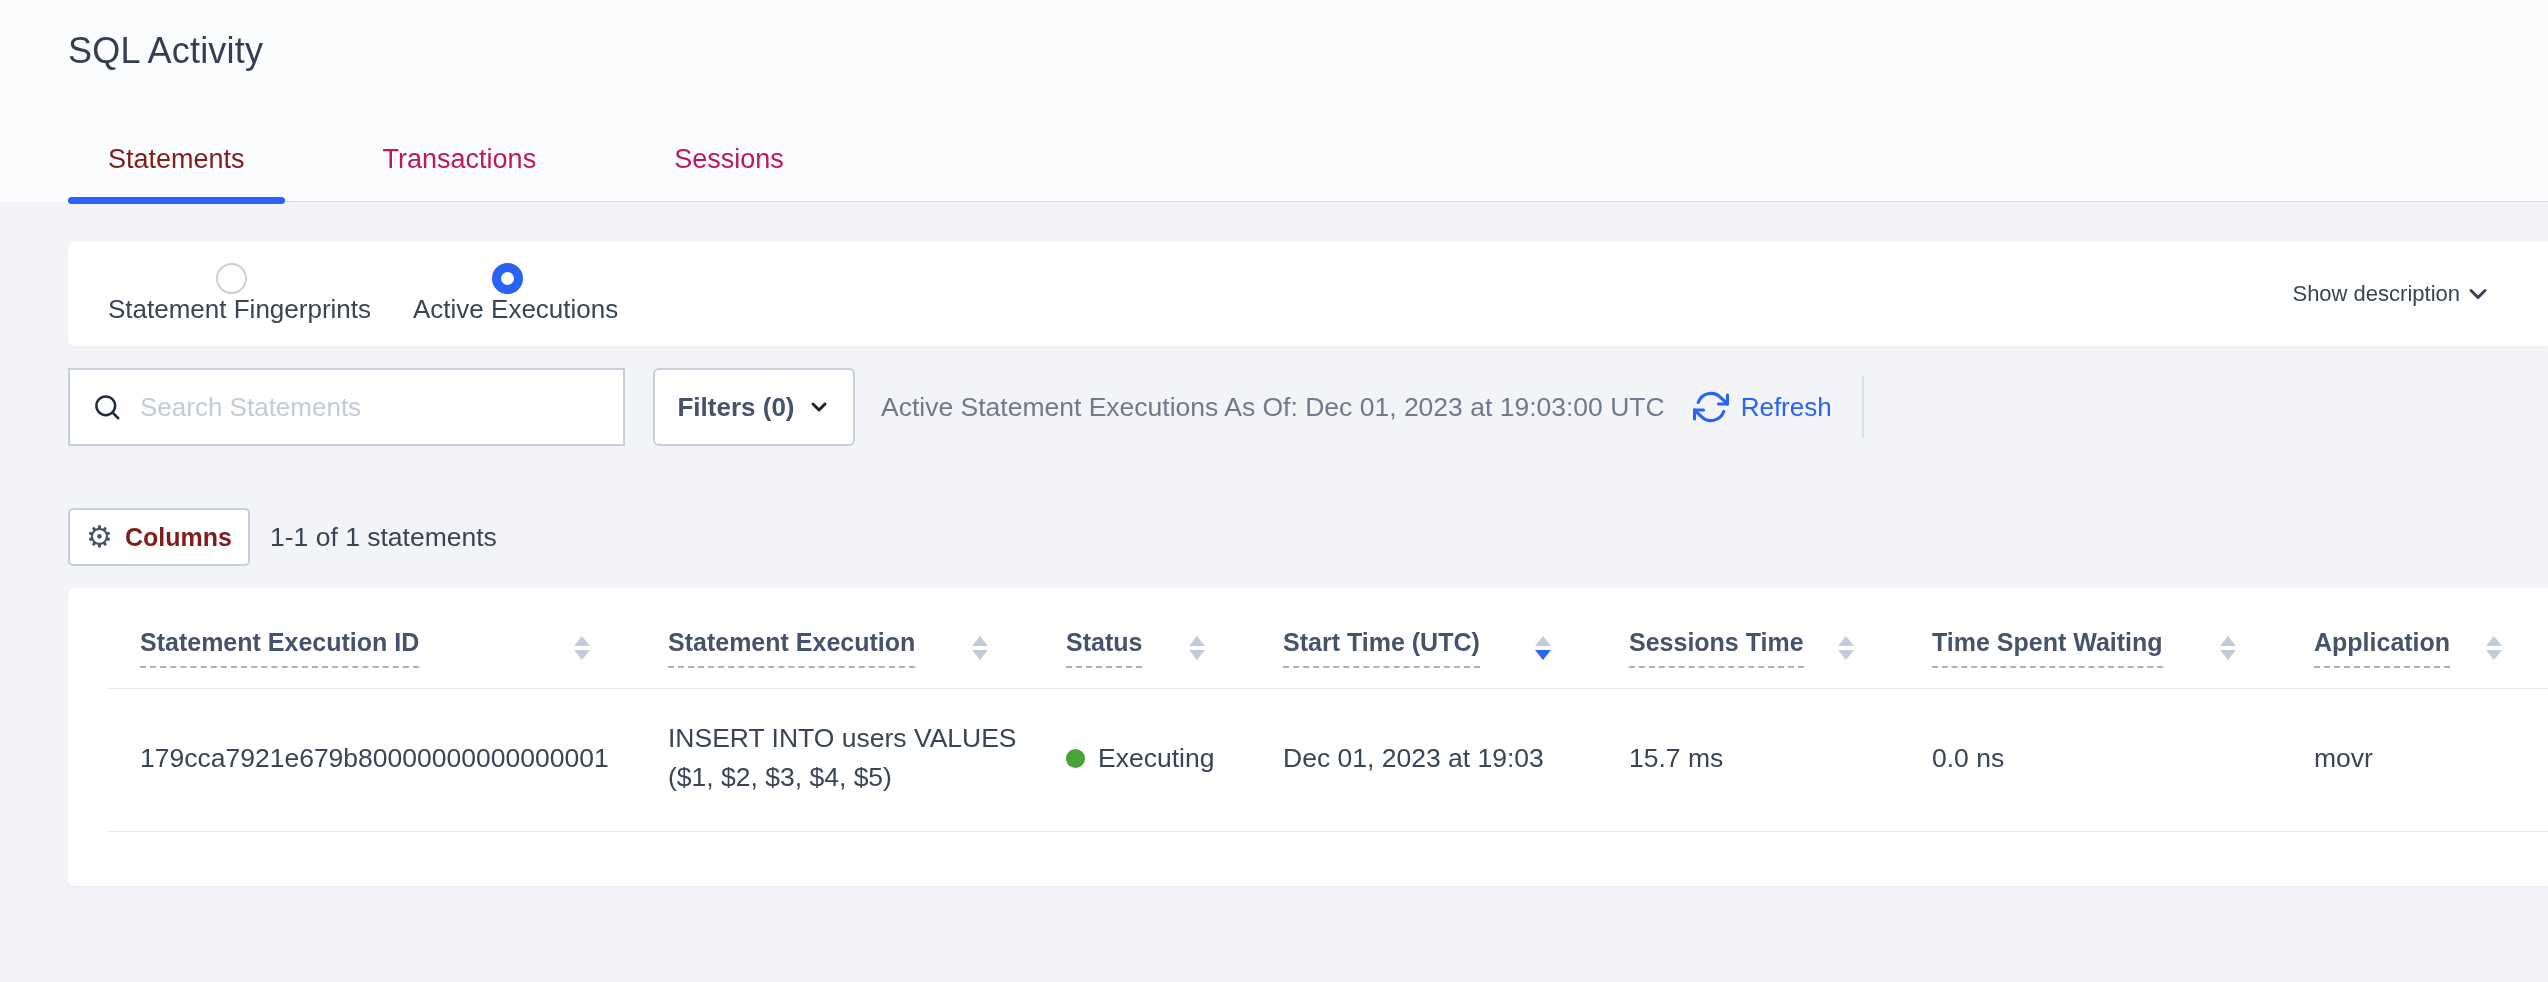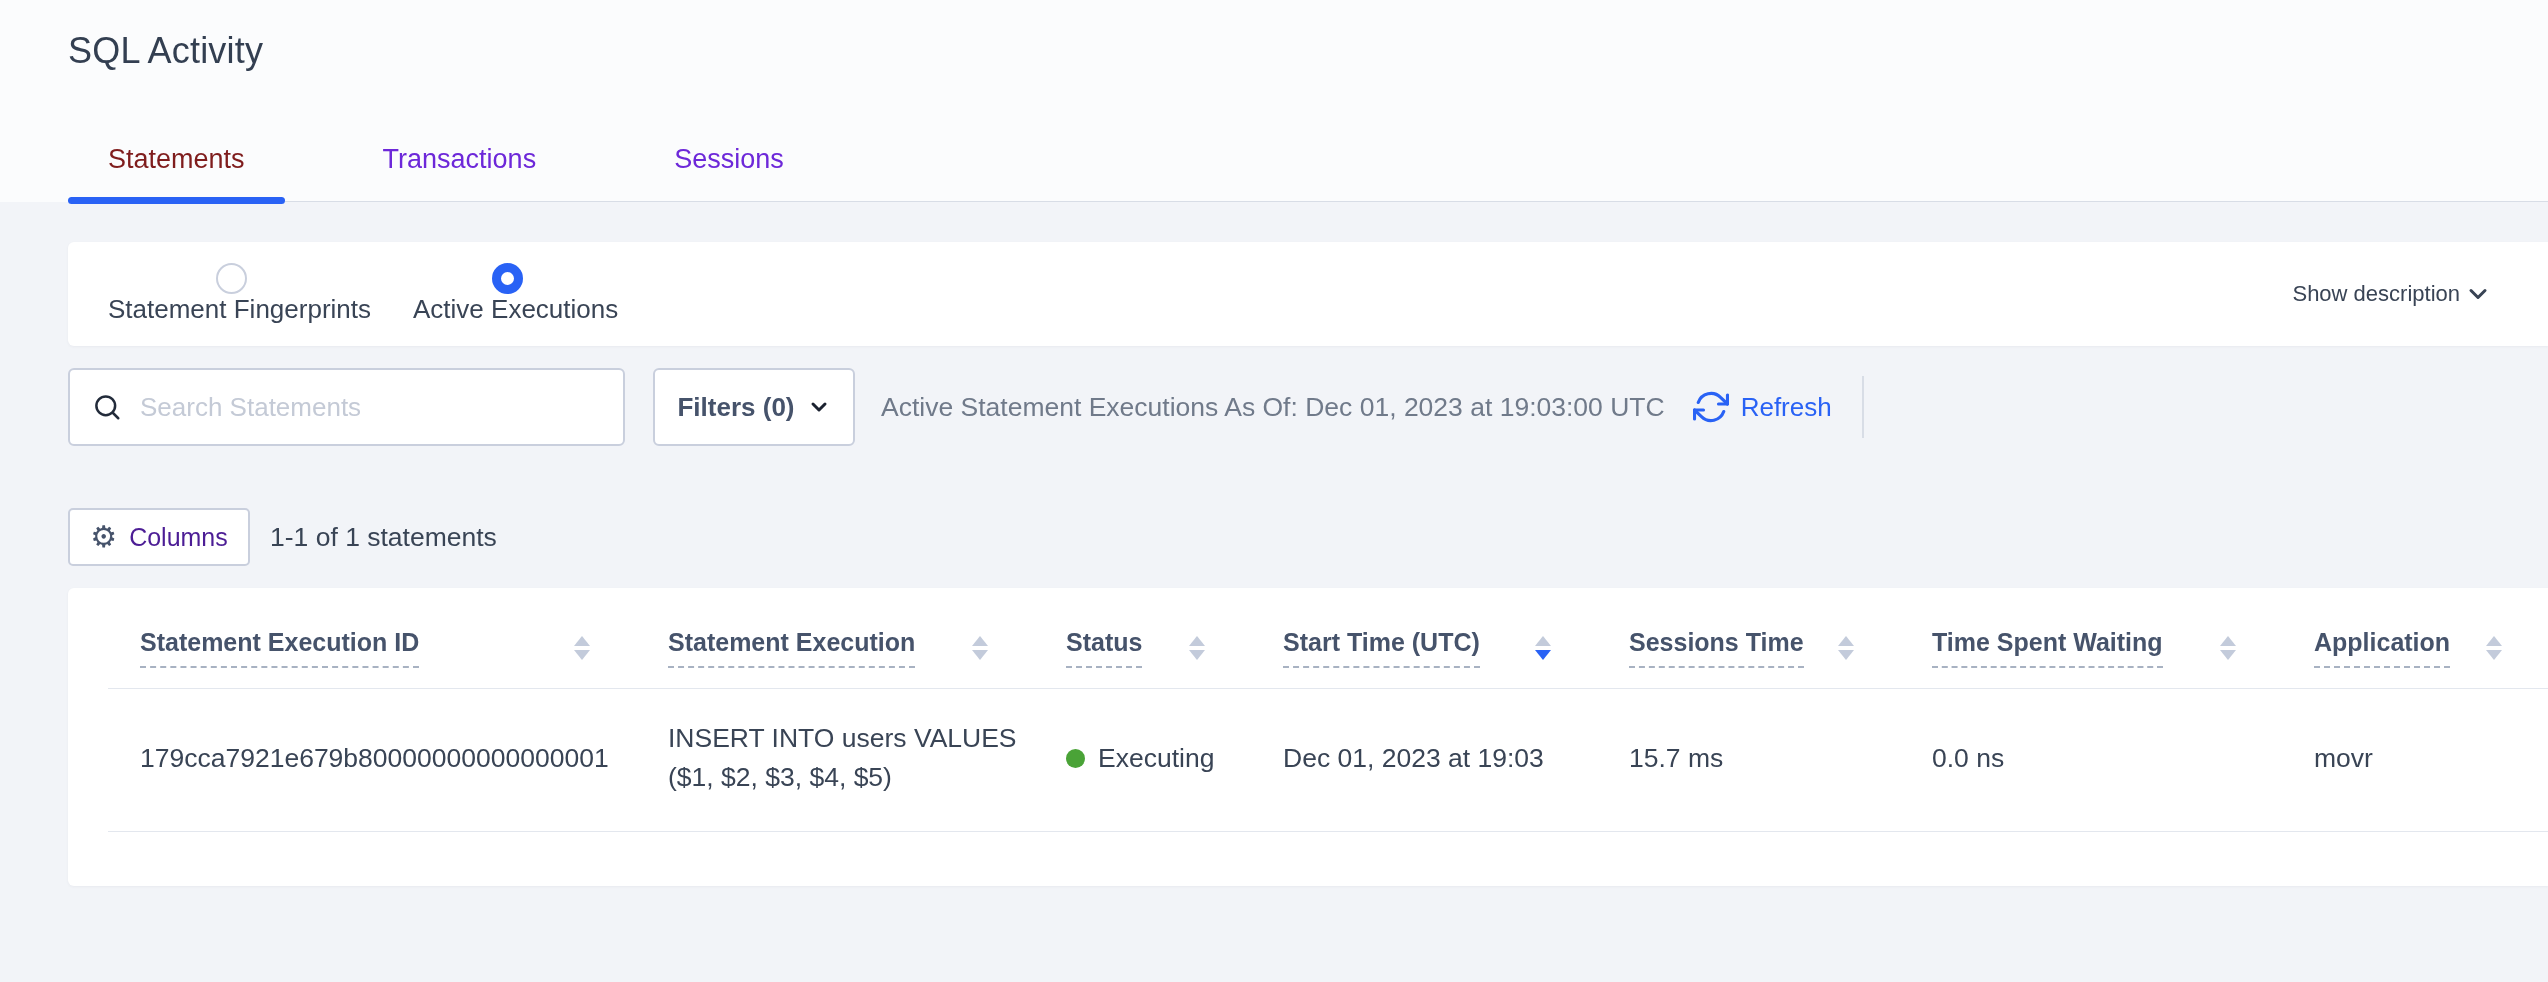--- a/index.html
+++ b/index.html
@@ -8,21 +8,21 @@
     font-family: "Liberation Sans", sans-serif;
     background: #f2f4f8;
     color: #394455;
   }
 
   
   .header-band { background: #fbfcfd; padding: 30px 0 0 68px; }
   .page-title { font-size: 36px; font-weight: 400; color: #333f51; letter-spacing: .2px; }
   .tabs { margin-top: 72px; display: flex; border-bottom: 1px solid #d8dde6; }
   .tab {
-    position: relative; font-size: 27px; color: #6d28d9;
+    position: relative; font-size: 27px; color: #be185d;
     padding: 0 40px 26px; cursor: pointer;
   }
   .tab + .tab { margin-left: 58px; }
   .tab.active { color: #7f1d1d; }
   .tab-underline {
     position: absolute; left: 0; bottom: -3px; height: 7px; width: 100%;
     background: #2962f5; border-radius: 4px; display: none;
   }
   .tab.active .tab-underline { display: block; }
 
@@ -43,21 +43,21 @@
   .radio-circle.selected { border: 9.5px solid #2962f5; }
   .radio-label { font-size: 26px; color: #394455; }
   .show-desc { display: flex; align-items: center; cursor: pointer; }
   .show-desc-label { font-size: 22px; color: #394455; margin-right: 4px; }
   svg.icon { display: block; }
 
   
   .controls-row { margin-top: 22px; height: 78px; display: flex; align-items: center; }
   .search-box {
     width: 557px; height: 78px; background: #fff; border: 2px solid #c9cfdd;
-    border-radius: 6px; display: flex; align-items: center; padding: 0 20px 0 22px;
+    border-radius: 0; display: flex; align-items: center; padding: 0 20px 0 22px;
   }
   .search-box input {
     border: none; outline: none; flex: 1; font-size: 26px; margin-left: 18px;
     font-family: "Liberation Sans", sans-serif; color: #394455; background: transparent;
   }
   .search-box input::placeholder { color: #c4cad6; }
   .filters-btn {
     margin-left: 28px; width: 202px; height: 78px; background: #fff;
     border: 2px solid #c9cfdd; border-radius: 6px; display: flex; align-items: center;
     justify-content: center; cursor: pointer;
@@ -83,21 +83,21 @@
   }
 
   
   .results-row { margin-top: 62px; display: flex; align-items: center; }
   .columns-btn {
     width: 182px; height: 58px; background: #fff; border: 2px solid #c9cfdd;
     border-radius: 5px; display: flex; align-items: center; justify-content: center;
     cursor: pointer;
   }
   .gear-glyph { font-size: 30px; color: #46536b; line-height: 1; margin-right: 12px; }
-  .columns-label { font-size: 25px; font-weight: 400; color: #4c1d95; }
+  .columns-label { font-size: 25px; font-weight: 700; color: #7f1d1d; }
   .count-text { margin-left: 20px; font-size: 26.5px; color: #394455; }
 
   
   .table-card {
     margin-top: 22px; background: #ffffff; border-radius: 6px 0 0 6px;
     padding: 0 0 54px 40px; box-shadow: 0 1px 3px rgba(50,60,80,.05);
   }
   table { border-collapse: collapse; table-layout: fixed; width: 2440px; }
   th {
     text-align: left; vertical-align: bottom;

